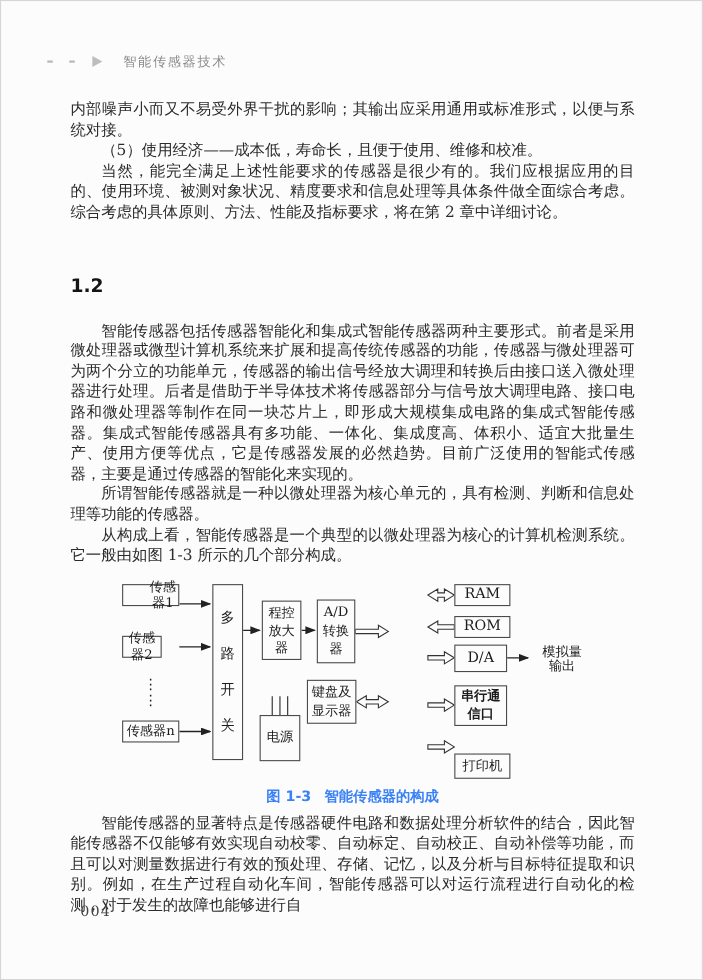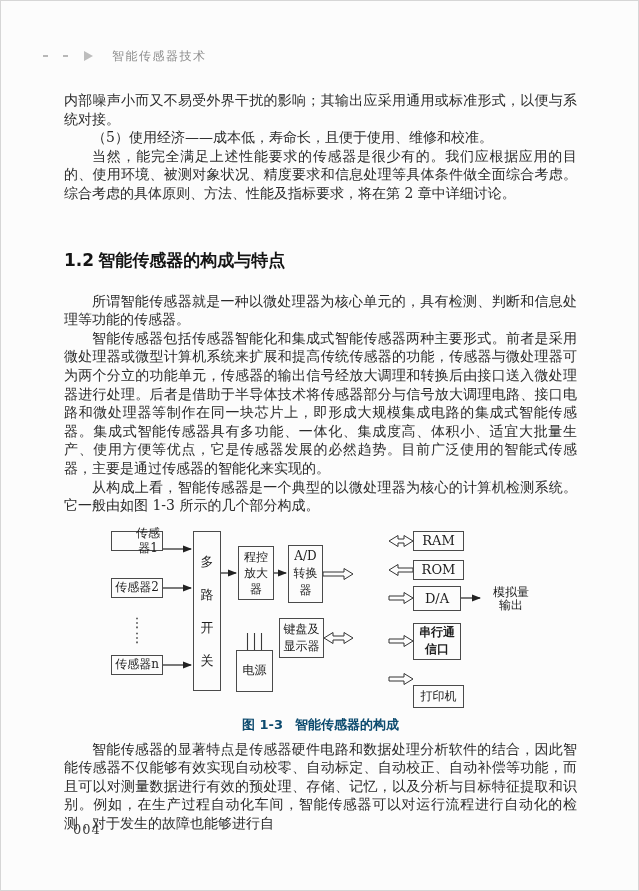--- a/index.html
+++ b/index.html
@@ -50,21 +50,21 @@
     white-space:pre-line;
   }
   .dtext {
     position:absolute; display:flex; align-items:center; justify-content:center;
     text-align:center; font-size:12px; color:#1c1c1c; white-space:pre-line;
   }
   .fig-caption {
     margin-top:24px; text-indent:0;
     display:flex; justify-content:center; gap:12px;
     font-family:"DejaVu Sans","Liberation Sans",sans-serif;
-    font-weight:bold; font-size:13px; line-height:16px; color:#0c4a6e;
+    font-weight:bold; font-size:13px; line-height:16px; color:#3b82f6;
   }
   .after-fig { margin-top:7px !important; }
   .page-number {
     position:absolute; left:72px; top:821px;
     font-size:13px; letter-spacing:1px; color:#404040;
   }
   .sline { stroke:#222; stroke-width:1.2; }
   .pline { stroke:#3a3a3a; stroke-width:1.1; }
   .hollow { fill:#fcfcfc; stroke:#333; stroke-width:1; }
 </style>
@@ -80,25 +80,24 @@
     <span class="hdr-title">智能传感器技术</span>
   </div>
 
   <div class="content">
     <p class="noindent">内部噪声小而又不易受外界干扰的影响；其输出应采用通用或标准形式，以便与系统对接。</p>
     <p>（5）使用经济——成本低，寿命长，且便于使用、维修和校准。</p>
     <p>当然，能完全满足上述性能要求的传感器是很少有的。我们应根据应用的目的、使用环境、被测对象状况、精度要求和信息处理等具体条件做全面综合考虑。综合考虑的具体原则、方法、性能及指标要求，将在第 2 章中详细讨论。</p>
 
     <div class="section-heading">
       <span>1.2</span>
-      <span>智能传感器的构成与特点</span>
     </div>
 
+    <p>智能传感器包括传感器智能化和集成式智能传感器两种主要形式。前者是采用微处理器或微型计算机系统来扩展和提高传统传感器的功能，传感器与微处理器可为两个分立的功能单元，传感器的输出信号经放大调理和转换后由接口送入微处理器进行处理。后者是借助于半导体技术将传感器部分与信号放大调理电路、接口电路和微处理器等制作在同一块芯片上，即形成大规模集成电路的集成式智能传感器。集成式智能传感器具有多功能、一体化、集成度高、体积小、适宜大批量生产、使用方便等优点，它是传感器发展的必然趋势。目前广泛使用的智能式传感器，主要是通过传感器的智能化来实现的。</p>
     <p>所谓智能传感器就是一种以微处理器为核心单元的，具有检测、判断和信息处理等功能的传感器。</p>
-    <p>智能传感器包括传感器智能化和集成式智能传感器两种主要形式。前者是采用微处理器或微型计算机系统来扩展和提高传统传感器的功能，传感器与微处理器可为两个分立的功能单元，传感器的输出信号经放大调理和转换后由接口送入微处理器进行处理。后者是借助于半导体技术将传感器部分与信号放大调理电路、接口电路和微处理器等制作在同一块芯片上，即形成大规模集成电路的集成式智能传感器。集成式智能传感器具有多功能、一体化、集成度高、体积小、适宜大批量生产、使用方便等优点，它是传感器发展的必然趋势。目前广泛使用的智能式传感器，主要是通过传感器的智能化来实现的。</p>
     <p>从构成上看，智能传感器是一个典型的以微处理器为核心的计算机检测系统。它一般由如图 1-3 所示的几个部分构成。</p>
 
     <div class="figure-wrap">
       <svg width="430" height="162" viewBox="0 0 430 162">
         <defs>
           <marker id="ah" markerWidth="8" markerHeight="6" refX="7" refY="3" orient="auto">
             <path d="M0,0 L8,3 L0,6 Z" fill="#222"></path>
           </marker>
         </defs>
 
@@ -116,21 +115,21 @@
         <path class="hollow" d="M212,41 L233,41 L233,37.5 L242,43 L233,48.5 L233,45 L212,45 Z"></path>
         <path class="hollow" d="M222,101.5 L213,107 L222,112.5 L222,109 L233,109 L233,112.5 L242,107 L233,101.5 L233,105 L222,105 Z"></path>
         <path class="hollow" d="M287,4.5 L278,10 L287,15.5 L287,12 L293,12 L293,15.5 L302,10 L293,4.5 L293,8 L287,8 Z"></path>
         <path class="hollow" d="M302,37 L287,37 L287,33.5 L278,39 L287,44.5 L287,41 L302,41 Z"></path>
         <path class="hollow" d="M278,65 L293,65 L293,61.5 L302,67 L293,72.5 L293,69 L278,69 Z"></path>
         <path class="hollow" d="M278,108 L293,108 L293,104.5 L302,110 L293,115.5 L293,112 L278,112 Z"></path>
         <path class="hollow" d="M278,146 L293,146 L293,142.5 L302,148 L293,153.5 L293,150 L278,150 Z"></path>
       </svg>
 
       <div class="dbox" style="left:0;top:8;width:52px;height:20px;padding-left:22px;">传感器1</div>
-      <div class="dbox" style="left:0;top:47;width:52px;height:20px;top:47px;">传感器2</div>
+      <div class="dbox" style="left:0;top:47;width:36px;height:20px;top:47px;">传感器2</div>
       <div class="dtext" style="left:12px;top:80px;width:28px;height:38px;font-size:13px;line-height:15px;">⋮
 ⋮</div>
       <div class="dbox" style="left:0;top:124px;width:52px;height:20px;">传感器n</div>
       <div class="dbox" style="left:82px;top:0;width:28px;height:160px;font-size:13px;line-height:33px;">多
 路
 开
 关</div>
       <div class="dbox" style="left:127px;top:15px;width:36px;height:54px;line-height:16px;">程控
 放大
 器</div>

